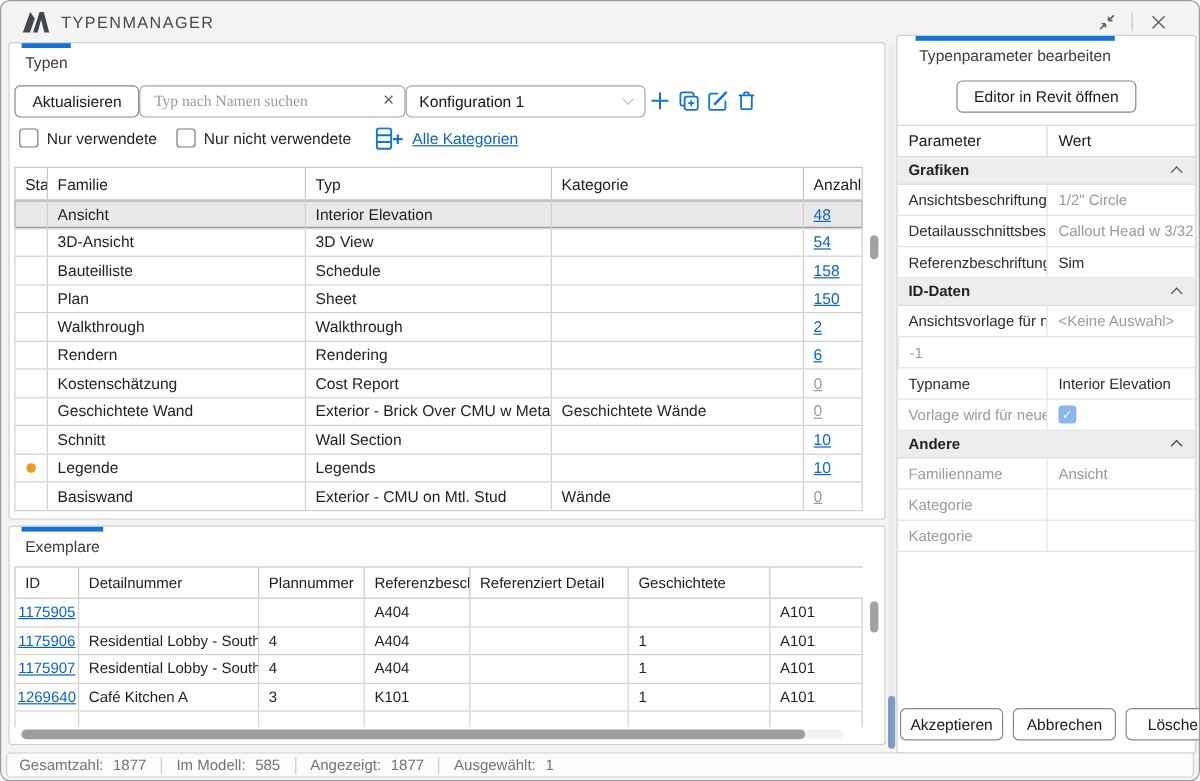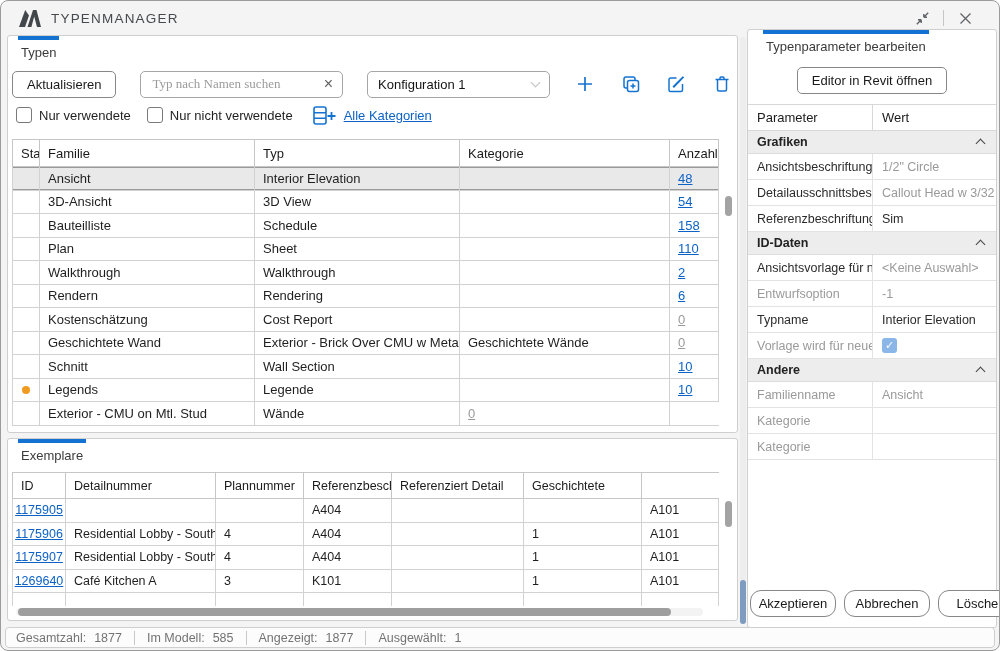--- a/index.html
+++ b/index.html
@@ -15,21 +15,21 @@
   .win-controls { margin-left:auto; display:flex; align-items:center; gap:12px; padding-right:8px; }
   .win-btn { width:18px; height:18px; display:flex; align-items:center; justify-content:center; cursor:default; }
   .win-divider { width:1px; height:16px; background:#c6c6c6; }
 
   
   .panel { position:absolute; background:#fff; border:1px solid #cfcfcf; border-radius:3px; }
   .tab { display:inline-block; margin-left:10px; border-top:4px solid #1473d2; padding:5px 3px 7px 3px; font-size:13px; color:#3b3b3b; }
 
   
   .typen-panel { left:6px; top:34px; width:731px; height:398px; }
-  .toolbar { display:flex; align-items:center; gap:24px; padding:3px 4px 5px 4px; height:36px; }
+  .toolbar { display:flex; align-items:center; gap:0; padding:3px 4px 5px 4px; height:36px; }
   .btn { height:27px; padding:0 14px; background:#fff; border:1px solid #878787; border-radius:5px; font-size:13px; color:#1a1a1a; font-family:inherit; }
   .searchbox { width:222px; height:27px; border:1px solid #a6a6a6; border-radius:5px; background:#fff; display:flex; align-items:center; padding:0 9px; }
   .searchbox input { flex:1; border:none; outline:none; font-size:13px; color:#333; font-family:Liberation Serif, serif; background:transparent; min-width:0; }
   .searchbox input::placeholder { color:#9b9b9b; }
   .clear-x { color:#5f5f5f; font-size:16px; line-height:1; margin-left:6px; }
   .combo { width:200px; height:27px; border:1px solid #a6a6a6; border-radius:5px; background:#fff; display:flex; align-items:center; padding:0 10px; font-size:13px; color:#141414; }
   .combo .chev-down { margin-left:auto; width:7px; height:7px; border-left:1.5px solid #c2c2c2; border-bottom:1.5px solid #c2c2c2; transform:rotate(-45deg); margin-top:-4px; }
   .iconbtn { width:24px; height:24px; display:flex; align-items:center; justify-content:center; }
   .filter-row { display:flex; align-items:center; padding:2px 4px 6px 8px; height:28px; font-size:13px; color:#1f1f1f; }
   .checkbox { width:16px; height:16px; border:1px solid #7a7a7a; border-radius:3px; background:#fff; margin-right:7px; flex:none; }
@@ -75,21 +75,21 @@
   .p-header > div { display:flex; align-items:center; padding-left:9px; font-size:13px; color:#1b1b1b; }
   .p-header > div + div { border-left:1px solid #d8d8d8; }
   .pgroup { height:23px; background:#ededed; display:flex; align-items:center; justify-content:space-between; padding:0 12px 0 9px; border-bottom:1px solid #dcdcdc; font-size:12.5px; font-weight:bold; color:#222; }
   .chev-up { width:7px; height:7px; border-left:1.6px solid #444; border-top:1.6px solid #444; transform:rotate(45deg); margin-top:3px; }
   .prow { display:grid; grid-template-columns:124px 1fr; height:26px; border-bottom:1px solid #e3e3e3; }
   .pl, .pv { display:flex; align-items:center; padding-left:9px; font-size:12.5px; color:#2b2b2b; white-space:nowrap; overflow:hidden; }
   .pv { border-left:1px solid #e3e3e3; }
   .muted { color:#9a9a9a; }
   .chk-checked { width:15px; height:15px; border-radius:3px; background:#8ab6e8; color:#fff; font-size:11px; display:flex; align-items:center; justify-content:center; }
   .p-buttons { position:absolute; left:2px; bottom:10px; display:flex; gap:8px; }
-  .p-buttons .btn { width:86px; padding:0; flex:none;border-radius:11px; }
+  .p-buttons .btn { width:86px; padding:0; flex:none; }
 
   
   .statusbar { position:absolute; left:4px; right:4px; bottom:2px; height:21px; background:#fcfcfc; border:1px solid #cfcfcf; border-radius:4px; display:flex; align-items:center; padding:0 10px; font-size:12.5px; color:#737373; }
   .sb-item { display:flex; align-items:center; }
   .sb-val { margin-left:8px; }
   .sb-div { width:1px; height:14px; background:#c9c9c9; margin:0 12px; }
 
   svg { display:block; }
 </style>
 </head>
@@ -209,21 +209,21 @@
         <div class="c">
             <a class="lnk">158</a>
           </div>
       </div>
       <div class="trow">
         <div class="c"></div>
         <div class="c">Plan</div>
         <div class="c">Sheet</div>
         <div class="c"></div>
         <div class="c">
-            <a class="lnk">110</a>
+            <a class="lnk">150</a>
           </div>
       </div>
       <div class="trow">
         <div class="c"></div>
         <div class="c">Walkthrough</div>
         <div class="c">Walkthrough</div>
         <div class="c"></div>
         <div class="c">
             <a class="lnk">2</a>
           </div>
@@ -261,29 +261,30 @@
         <div class="c">Wall Section</div>
         <div class="c"></div>
         <div class="c">
             <a class="lnk">10</a>
           </div>
       </div>
       <div class="trow">
         <div class="c">
             <span class="dot"></span>
           </div>
+        <div class="c">Legende</div>
         <div class="c">Legends</div>
-        <div class="c">Legende</div>
         <div class="c"></div>
         <div class="c">
             <a class="lnk">10</a>
           </div>
       </div>
       <div class="trow">
         <div class="c"></div>
+        <div class="c">Basiswand</div>
         <div class="c">Exterior - CMU on Mtl. Stud</div>
         <div class="c">Wände</div>
         <div class="c">
             <a class="lnk muted0">0</a>
           </div>
       </div>
     </div>
     <div class="vscroll" style="right:4px; top:132px; bottom:8px;">
       <div class="vthumb" style="top:28px; height:20px;"></div>
     </div>
@@ -396,21 +397,20 @@
 
     <div class="pgroup">
       <span>ID-Daten</span>
       <span class="chev-up"></span>
     </div>
     <div class="prow">
       <div class="pl">Ansichtsvorlage für neue</div>
       <div class="pv muted">&lt;Keine Auswahl&gt;</div>
     </div>
     <div class="prow">
-      <div class="pl muted">Entwurfsoption</div>
       <div class="pv muted">-1</div>
     </div>
     <div class="prow">
       <div class="pl">Typname</div>
       <div class="pv">Interior Elevation</div>
     </div>
     <div class="prow">
       <div class="pl muted">Vorlage wird für neue</div>
       <div class="pv">
         <span class="chk-checked">✓</span>

